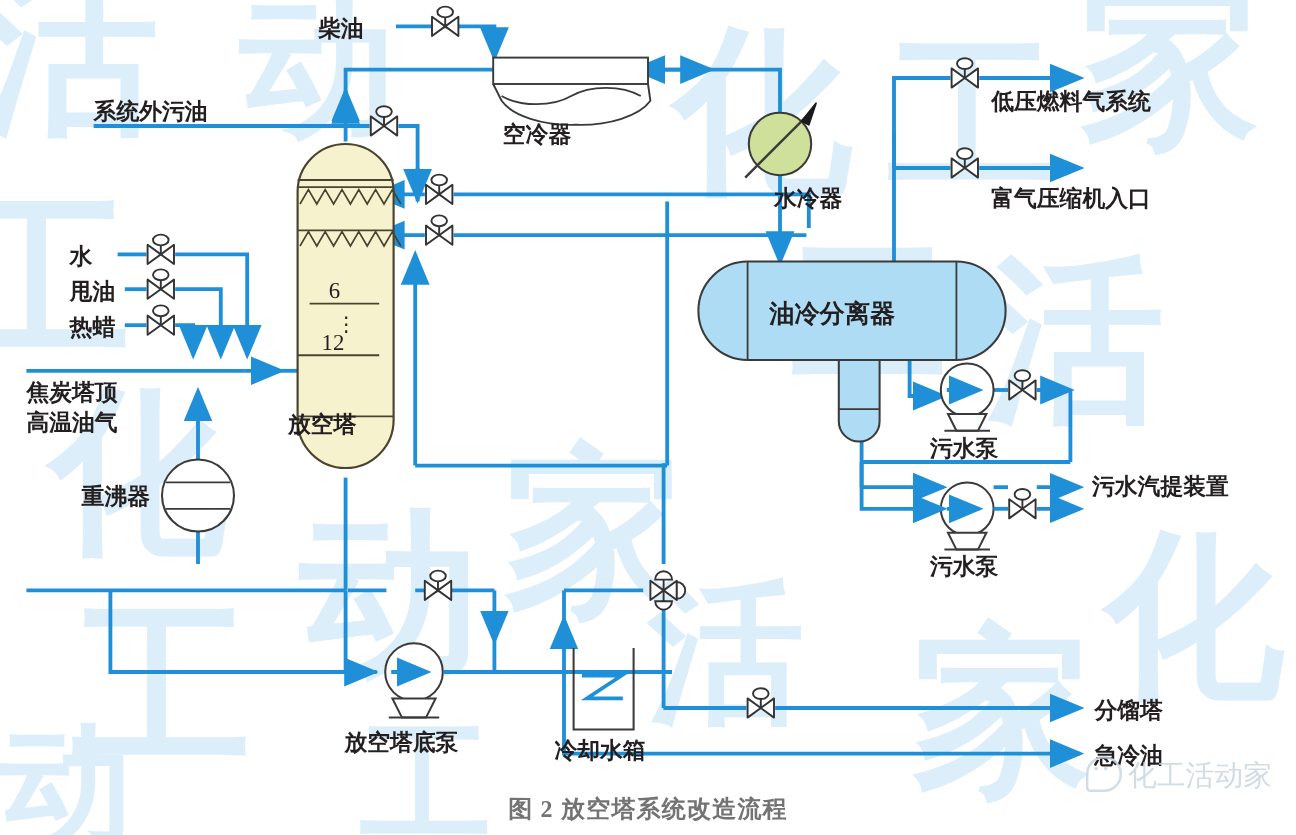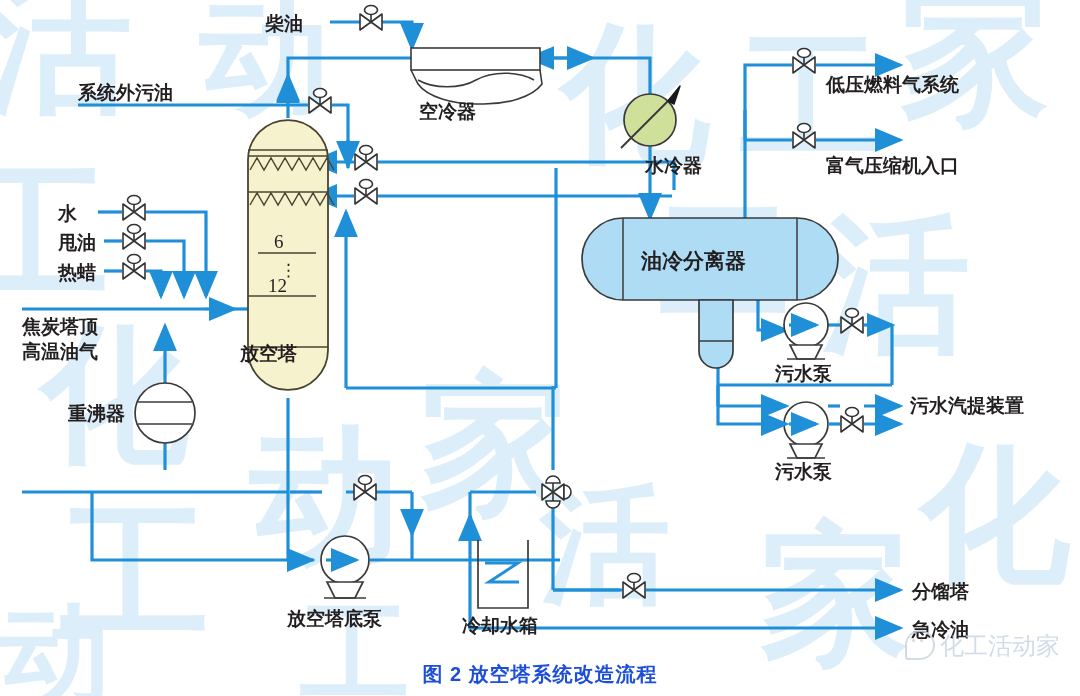--- a/index.html
+++ b/index.html
@@ -21,23 +21,23 @@
     line-height:1;
     white-space:nowrap;
   }
   .caption{
     position:absolute;
     left:0;right:0;
     bottom:8px;
     text-align:center;
     font-size:20px;
     font-weight:700;
-    color:#1d4ed8;
+    color:#737373;
     letter-spacing:1px;
-    font-family:Liberation Sans, sans-serif;
+    font-family:Liberation Serif, serif;
   }
   .wechat{
     position:absolute;
     right:20px;bottom:34px;
     display:flex;gap:5px;
     color:#C9D6E2;
     font-size:24px;
     font-family:"Liberation Sans","DejaVu Sans",sans-serif;
     opacity:.85;
     pointer-events:none;

